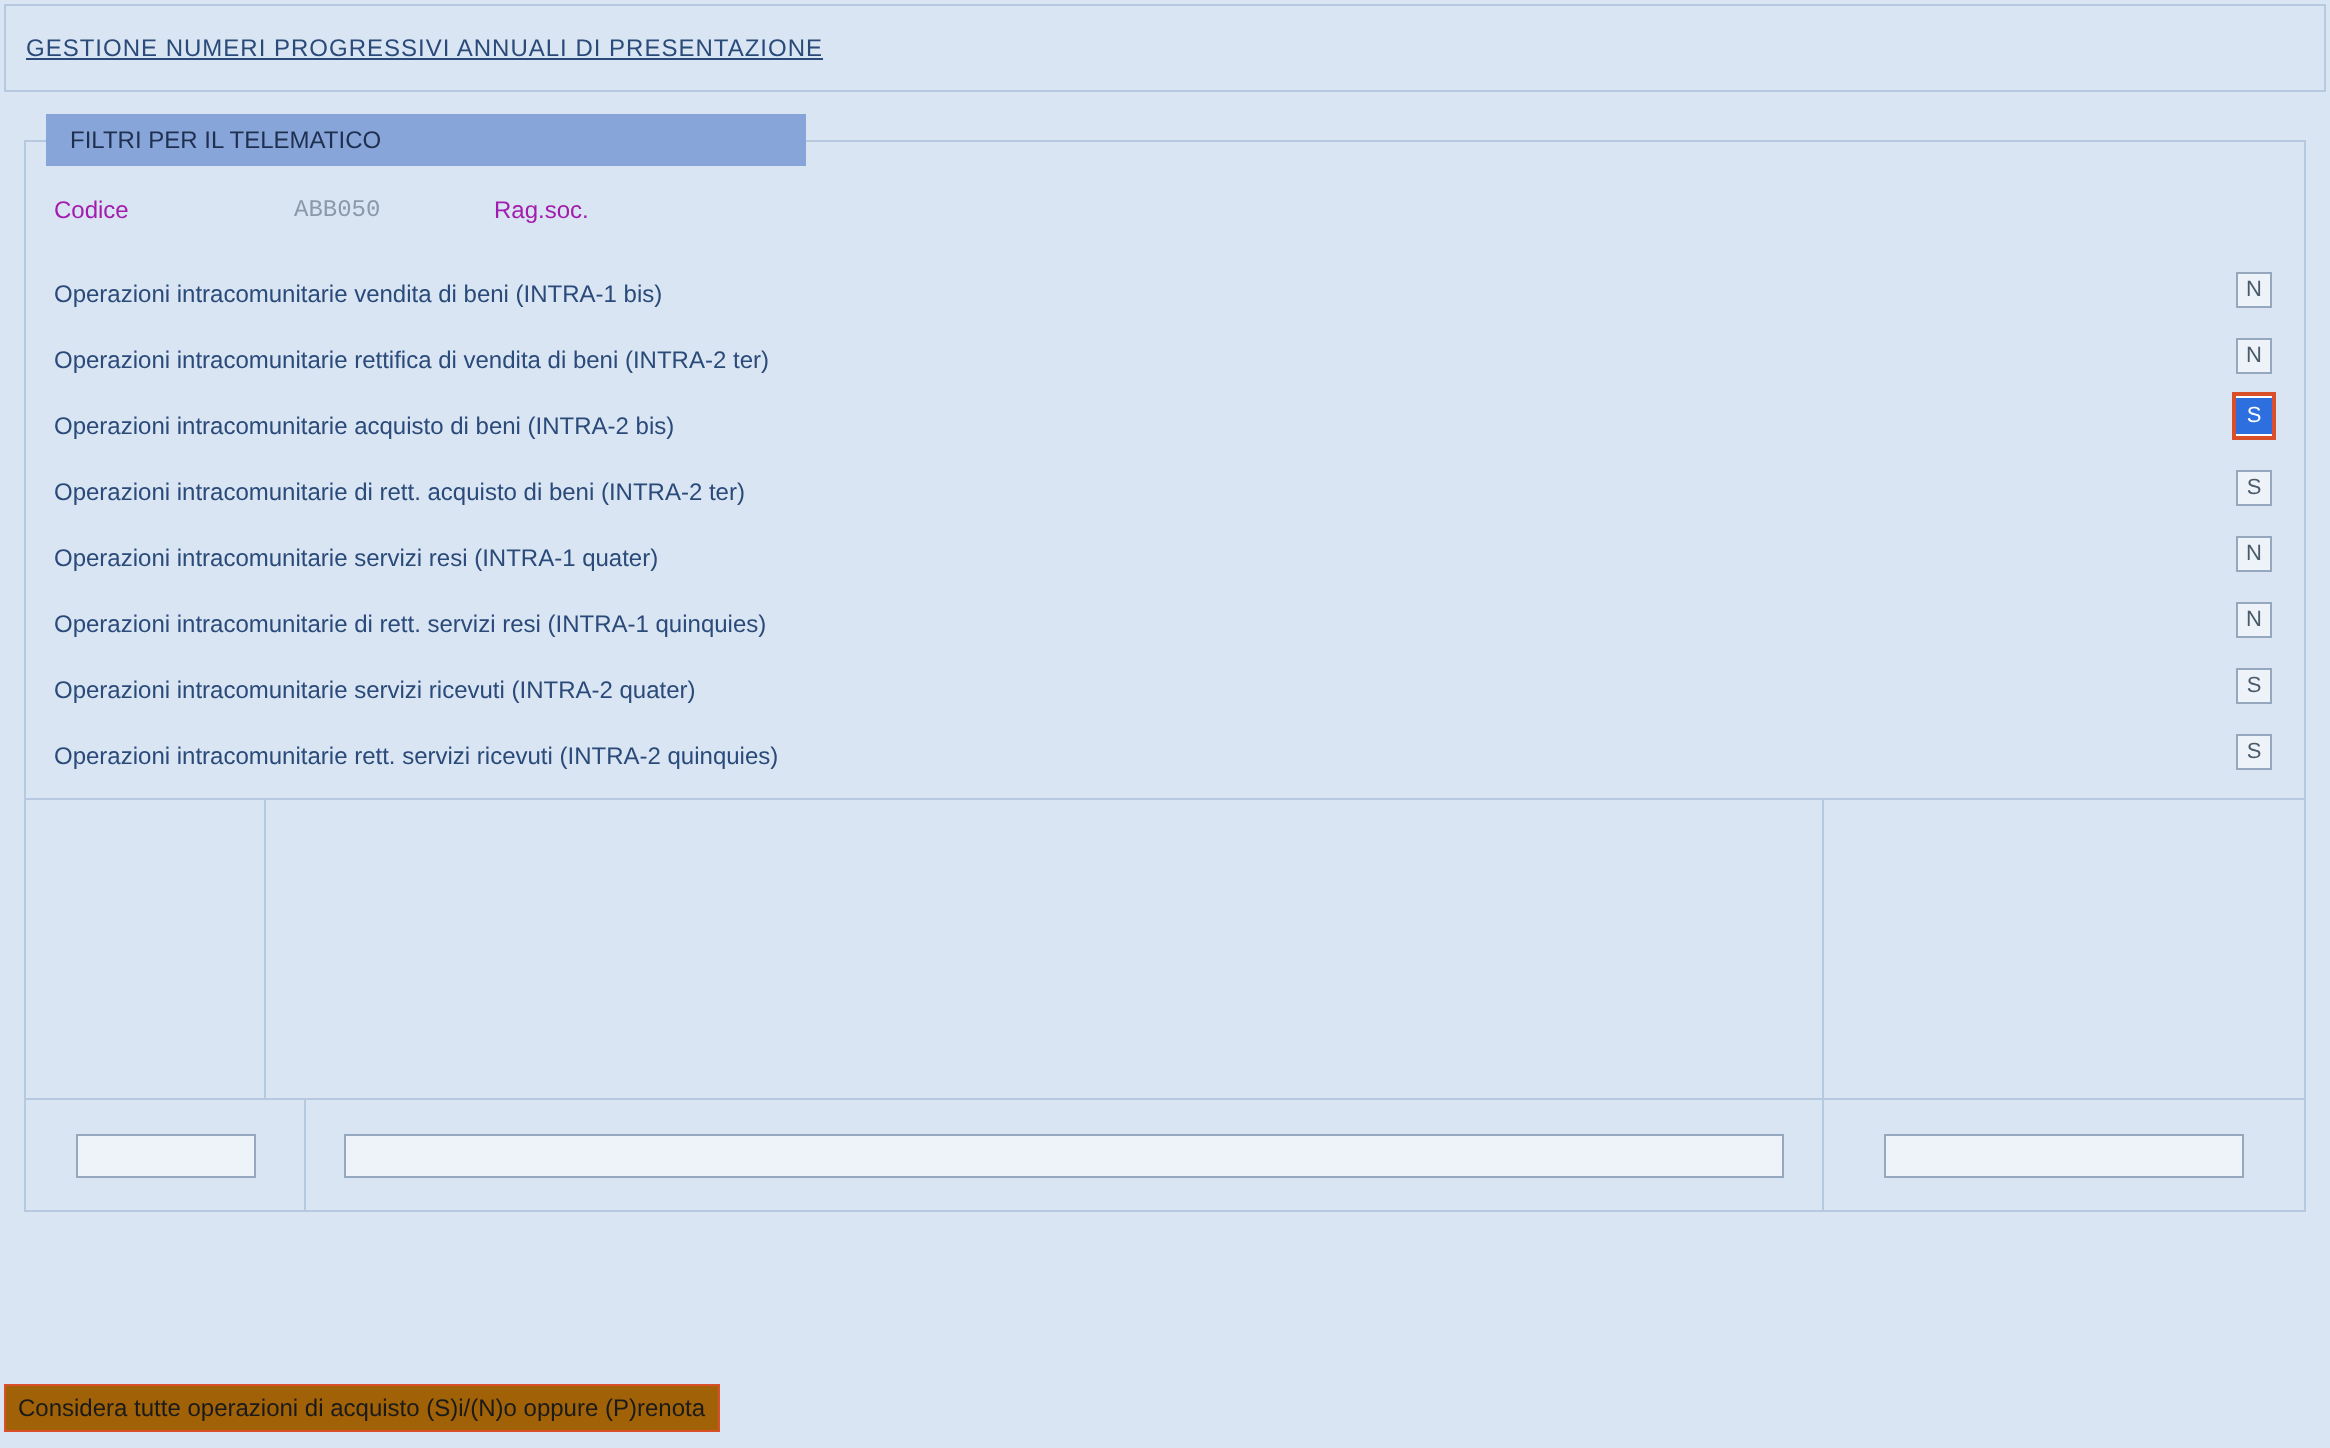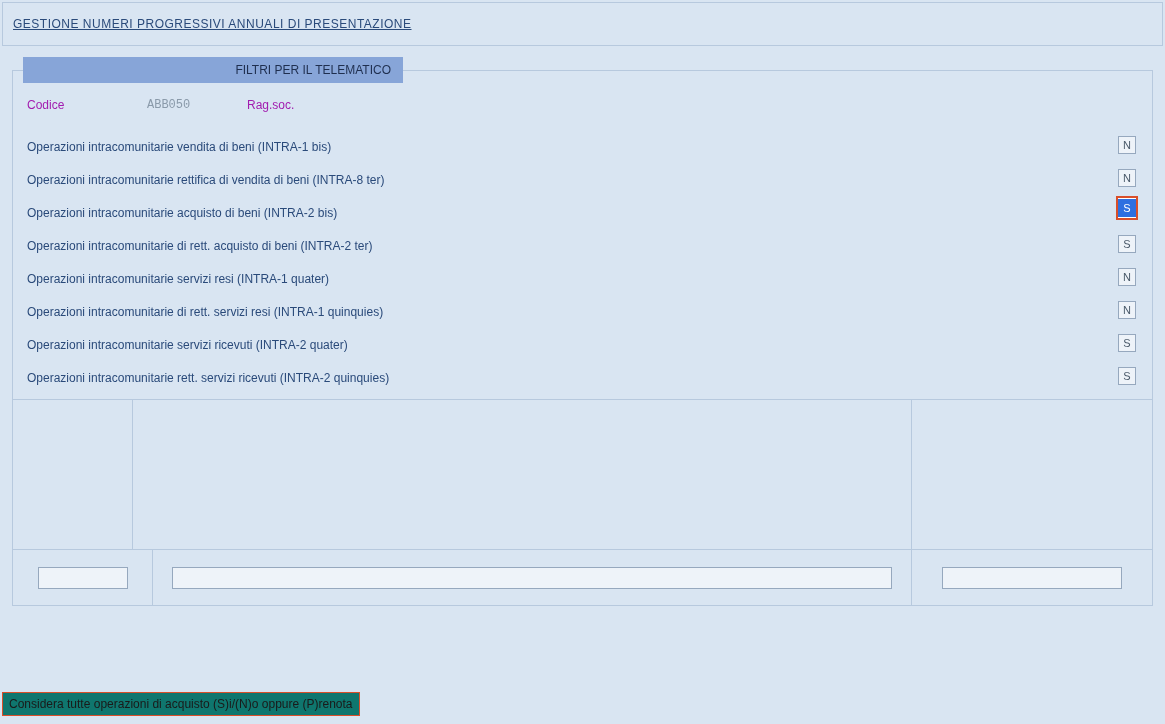--- a/index.html
+++ b/index.html
@@ -29,21 +29,20 @@
     padding: 18px 14px 14px 14px;
   }
   .group-legend {
     position: absolute;
     top: -14px;
     left: 10px;
     background: #87a5d8;
     color: #1f2f4f;
     padding: 6px 12px;
     width: 380px;
-    text-align: right;
   }
   .row {
     display: flex;
     align-items: center;
     height: 32px;
   }
   .lbl { color: #a21caf; }
   .greyed { color: #8a9aaa; }
   .codice-lbl { width: 120px; }
   .codice-val { width: 100px; font-family: Liberation Mono, monospace; }
@@ -115,21 +114,21 @@
     background: #eef3f9;
   }
   .slot-a { width: 90px; }
   .slot-b { width: 720px; }
   .slot-c { width: 180px; }
   .status-box {
     position: absolute;
     left: 2px;
     bottom: 8px;
     border: 1px solid #d94f2a;
-    background: #0f766e;
+    background: #a16207;
     padding: 4px 6px;
     color: #1a1a1a;
     font-size: 12px;
   }
 </style>
 </head>
 <body>
 
 <div class="title-bar">
   <span>GESTIONE NUMERI PROGRESSIVI ANNUALI DI PRESENTAZIONE</span>
@@ -147,21 +146,21 @@
   </div>
 
   <div id="ops-container">
       <div class="op-row">
         <span class="op-label">Operazioni intracomunitarie vendita di beni (INTRA-1 bis)</span>
         <span class="flag-wrap">
           <input class="flag-input" value="N" style="">
         </span>
       </div>
       <div class="op-row">
-        <span class="op-label">Operazioni intracomunitarie rettifica di vendita di beni (INTRA-8 ter)</span>
+        <span class="op-label">Operazioni intracomunitarie rettifica di vendita di beni (INTRA-2 ter)</span>
         <span class="flag-wrap">
           <input class="flag-input" value="N" style="">
         </span>
       </div>
       <div class="op-row">
         <span class="op-label">Operazioni intracomunitarie acquisto di beni (INTRA-2 bis)</span>
         <span class="flag-wrap flag-highlight">
           <input class="flag-input" value="S" style="">
         </span>
       </div>

